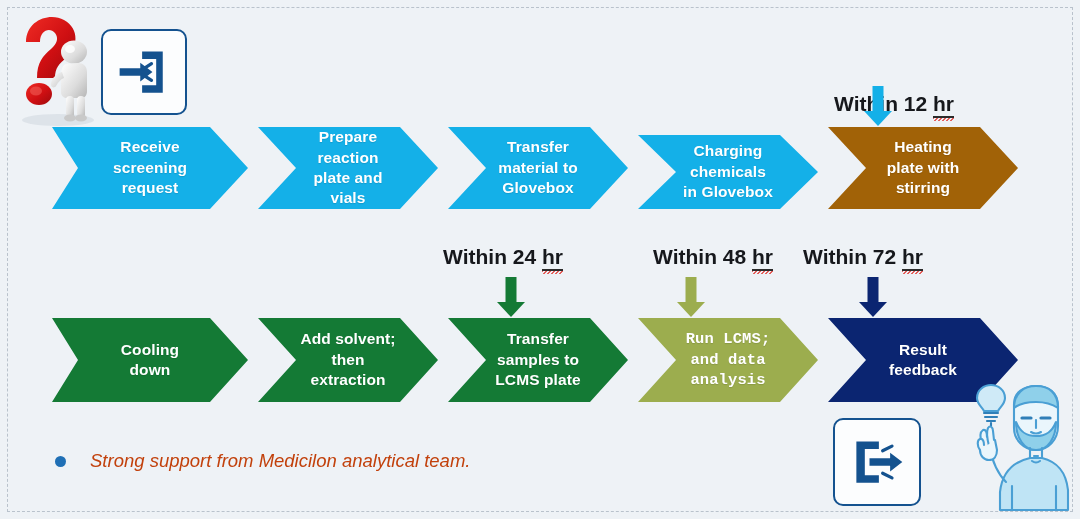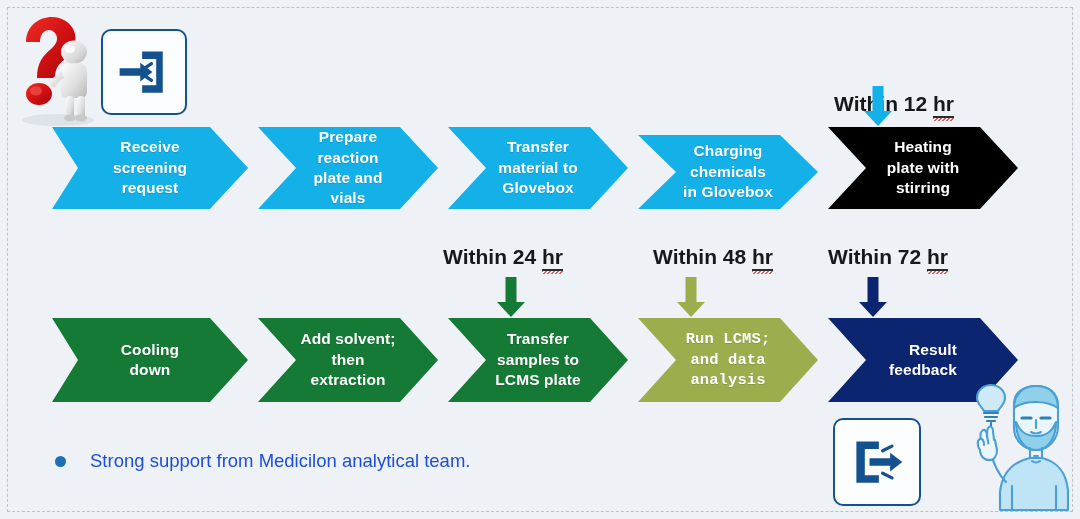--- a/index.html
+++ b/index.html
@@ -92,22 +92,23 @@
   #bullet-line{
     position:absolute;left:55px;top:450px;
     display:flex;align-items:center;gap:24px;
   }
   #bullet-line .dot{
     width:11px;height:11px;border-radius:50%;
     background:#1f6fb5;flex:none;
   }
   #bullet-line .txt{
     font-size:18.5px;
-    color:#1d4ed8;
+    color:#c2410c;
     white-space:nowrap;
+    font-style:italic;
   }
 
   
   .icon-tile{
     position:absolute;
     background:#fcfdfe;
     border:2.5px solid #14528f;
     border-radius:10px;
     box-sizing:border-box;
     display:flex;align-items:center;justify-content:center;
@@ -192,21 +193,21 @@
     <div class="chev mid" style="width:180px;background:#14b0e8;">
       <span class="lbl" style="white-space:pre-line;">Transfer
 material to
 Glovebox</span>
     </div>
     <div class="chev mid" style="width:180px;background:#14b0e8;margin-top:8px;">
       <span class="lbl" style="white-space:pre-line;">Charging
 chemicals
 in Glovebox</span>
     </div>
-    <div class="chev mid" style="width:190px;background:#000000;">
+    <div class="chev mid" style="width:190px;background:#a16207;">
       <span class="lbl" style="white-space:pre-line;">Heating
 plate with
 stirring</span>
     </div>
   </div>
 
   <div class="time-label" id="lbl-24" style="left:443px;top:245px;text-align:right;">
     <span>Within 24 </span><span class="hr">hr</span>
   </div>
   <div class="down-arrow" id="arw-24" style="left:496px;top:277px;width:30px;height:40px;">
@@ -215,21 +216,21 @@
   </div>
 
   <div class="time-label" id="lbl-48" style="left:625px;top:245px;margin-left:28px;">
     <span>Within 48 </span><span class="hr">hr</span>
   </div>
   <div class="down-arrow" id="arw-48" style="left:676px;top:277px;width:30px;height:40px;">
     <div class="stem" style="height:26px;background:#9cad4e;"></div>
     <div class="head" style="border-top:15px solid #9cad4e;"></div>
   </div>
 
-  <div class="time-label" id="lbl-72" style="left:828px;top:245px;">
+  <div class="time-label" id="lbl-72" style="left:803px;top:245px;">
     <span>Within 72 </span><span class="hr">hr</span>
   </div>
   <div class="down-arrow" id="arw-72" style="left:858px;top:277px;width:30px;height:40px;">
     <div class="stem" style="height:26px;background:#0b2571;"></div>
     <div class="head" style="border-top:15px solid #0b2571;"></div>
   </div>
 
   <div class="row" id="row-bottom">
     <div class="chev first" style="width:196px;background:#147a35;">
       <span class="lbl" style="white-space:pre-line;">Cooling
@@ -244,21 +245,21 @@
       <span class="lbl" style="white-space:pre-line;">Transfer
 samples to
 LCMS plate</span>
     </div>
     <div class="chev mid" style="width:180px;background:#9cad4e;">
       <span class="lbl" style="white-space:pre-line;font-family:Liberation Mono, monospace;">Run LCMS;
 and data
 analysis</span>
     </div>
     <div class="chev mid" style="width:190px;background:#0b2571;">
-      <span class="lbl" style="white-space:pre-line;text-align:right;">Result
+      <span class="lbl" style="white-space:pre-line;">Result
 feedback</span>
     </div>
   </div>
 
   <div id="bullet-line">
     <span class="dot"></span>
     <span class="txt">Strong support from Medicilon analytical team.</span>
   </div>
 
   <div id="logout-icon-tile" class="icon-tile">

